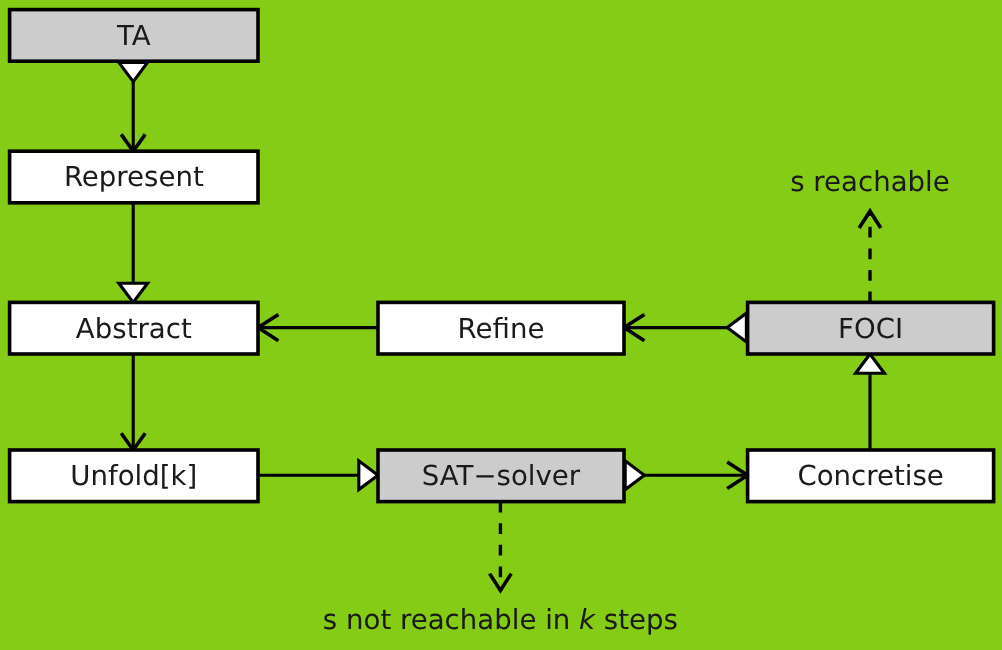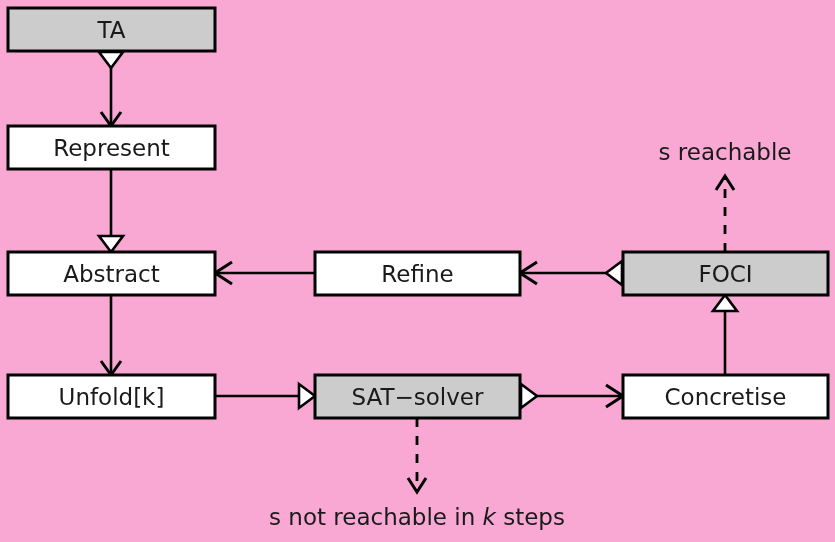--- a/index.html
+++ b/index.html
@@ -8,21 +8,21 @@
     padding: 0;
     background: #ffffff;
   }
   body {
     font-family: "DejaVu Sans", sans-serif;
   }
   #canvas {
     position: relative;
     width: 835px;
     height: 542px;
-    background: #f9a8d4;
+    background: #84cc16;
     overflow: hidden;
   }
   #diagram-svg {
     position: absolute;
     left: 0;
     top: 0;
     width: 835px;
     height: 542px;
   }
   .node-rect {

